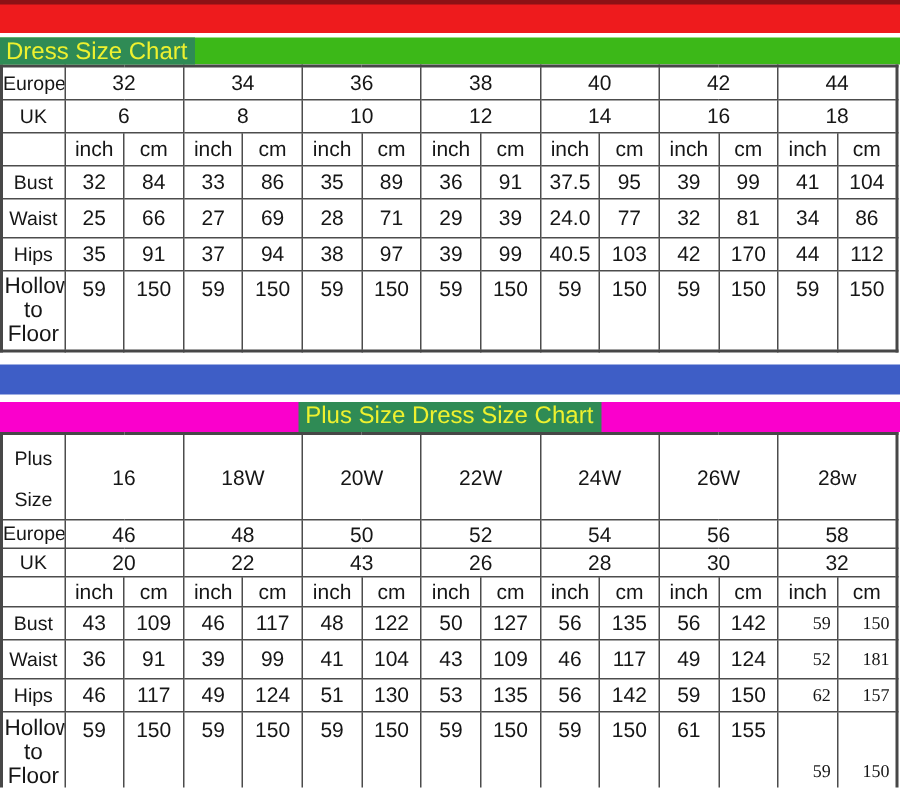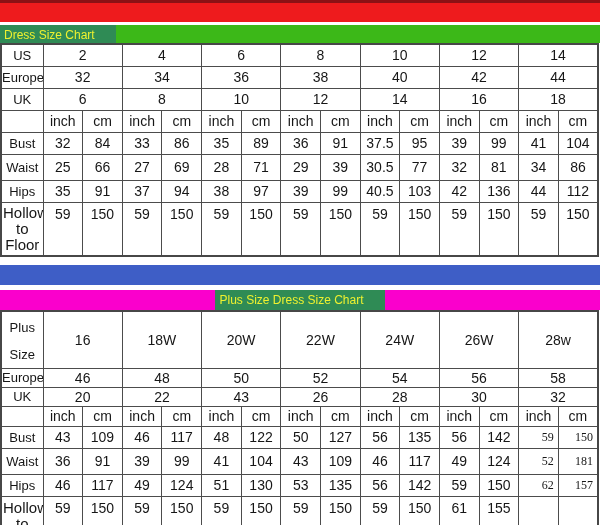--- a/index.html
+++ b/index.html
@@ -9,21 +9,21 @@
     -webkit-font-smoothing:antialiased;
   }
   .bar{width:600px;box-sizing:border-box;}
   #bar-red{height:22px;background:var(--c-red,#ee1b1d);border-top:3px solid var(--c-red_dark,#8c1115);margin-bottom:3px;}
   #bar-green{height:18px;background:var(--c-green,#3cb818);}
   #divider-blue{height:20px;background:var(--c-blue,#3e5ec6);margin-top:8px;margin-bottom:5px;}
   #bar-magenta{height:20px;background:var(--c-magenta,#fa00cc);text-align:center;}
   .title-label{
     display:inline-block;height:100%;box-sizing:border-box;
     background:var(--c-title_bg,#2f8b55);color:var(--c-title_text,#eef12f);
-    font-size:12px;line-height:14px;padding:3px 21px 1px 4px;white-space:nowrap;
+    font-size:16px;line-height:14px;padding:3px 5px 1px 4px;white-space:nowrap;
     vertical-align:top;
   }
   table{
     border-collapse:collapse;table-layout:fixed;width:599px;
     border:2px solid #474747;background:#fff;
   }
   col.col-label{width:42px;}
   th,td{
     border:1px solid #4c4c4c;text-align:center;font-weight:normal;
     font-size:14px;padding:0;overflow:hidden;white-space:nowrap;color:#161616;
@@ -78,30 +78,20 @@
       <col>
       <col>
       <col>
       <col>
       <col>
       <col>
       <col>
       <col>
     </colgroup>
     <tbody>
-      <tr class="r-size r-first">
-        <th>US</th>
-        <td colspan="2">2</td>
-        <td colspan="2">4</td>
-        <td colspan="2">6</td>
-        <td colspan="2">8</td>
-        <td colspan="2">10</td>
-        <td colspan="2">12</td>
-        <td colspan="2">14</td>
-      </tr>
       <tr class="r-size">
         <th>Europe</th>
         <td colspan="2">32</td>
         <td colspan="2">34</td>
         <td colspan="2">36</td>
         <td colspan="2">38</td>
         <td colspan="2">40</td>
         <td colspan="2">42</td>
         <td colspan="2">44</td>
       </tr>
@@ -152,41 +142,41 @@
       <tr class="r-measure r-waist">
         <th>Waist</th>
         <td>25</td>
         <td>66</td>
         <td>27</td>
         <td>69</td>
         <td>28</td>
         <td>71</td>
         <td>29</td>
         <td>39</td>
-        <td>30.5</td>
+        <td>24.0</td>
         <td>77</td>
         <td>32</td>
         <td>81</td>
         <td>34</td>
         <td>86</td>
       </tr>
       <tr class="r-measure">
         <th>Hips</th>
         <td>35</td>
         <td>91</td>
         <td>37</td>
         <td>94</td>
         <td>38</td>
         <td>97</td>
         <td>39</td>
         <td>99</td>
         <td>40.5</td>
         <td>103</td>
         <td>42</td>
-        <td>136</td>
+        <td>170</td>
         <td>44</td>
         <td>112</td>
       </tr>
       <tr class="r-measure r-hollow">
         <th>Hollow to Floor</th>
         <td>59</td>
         <td>150</td>
         <td>59</td>
         <td>150</td>
         <td>59</td>

